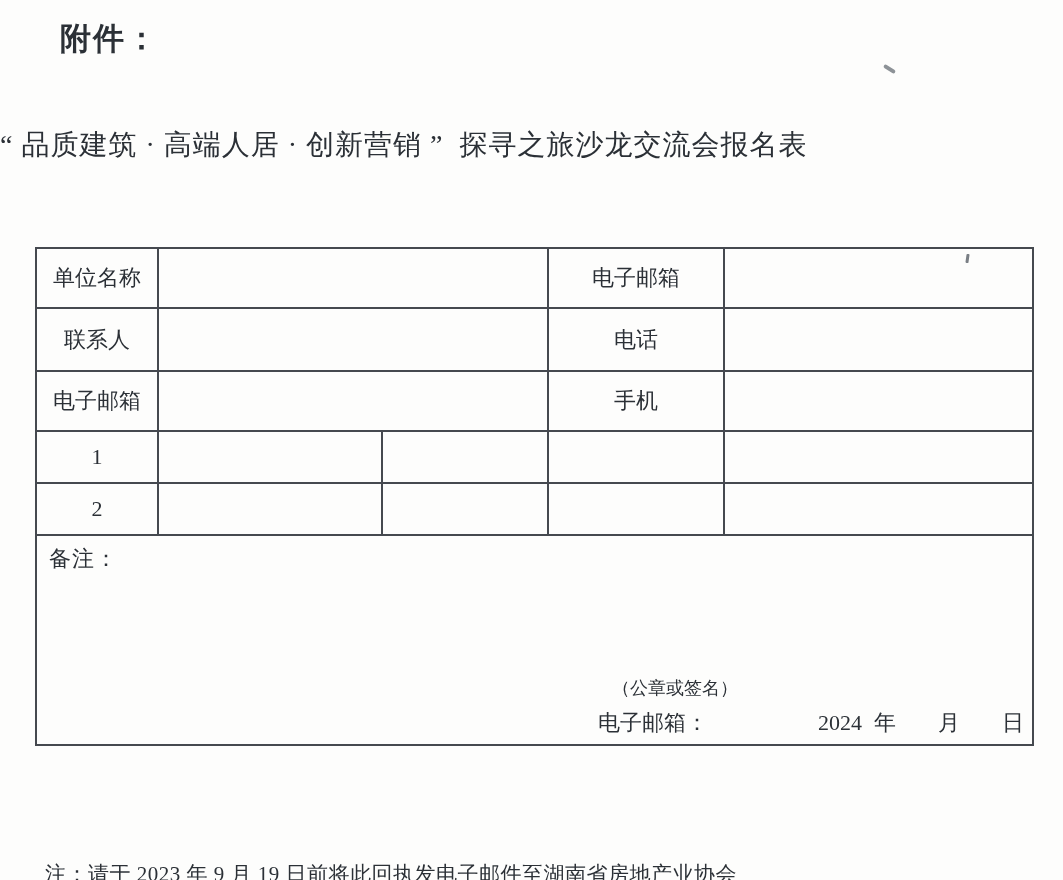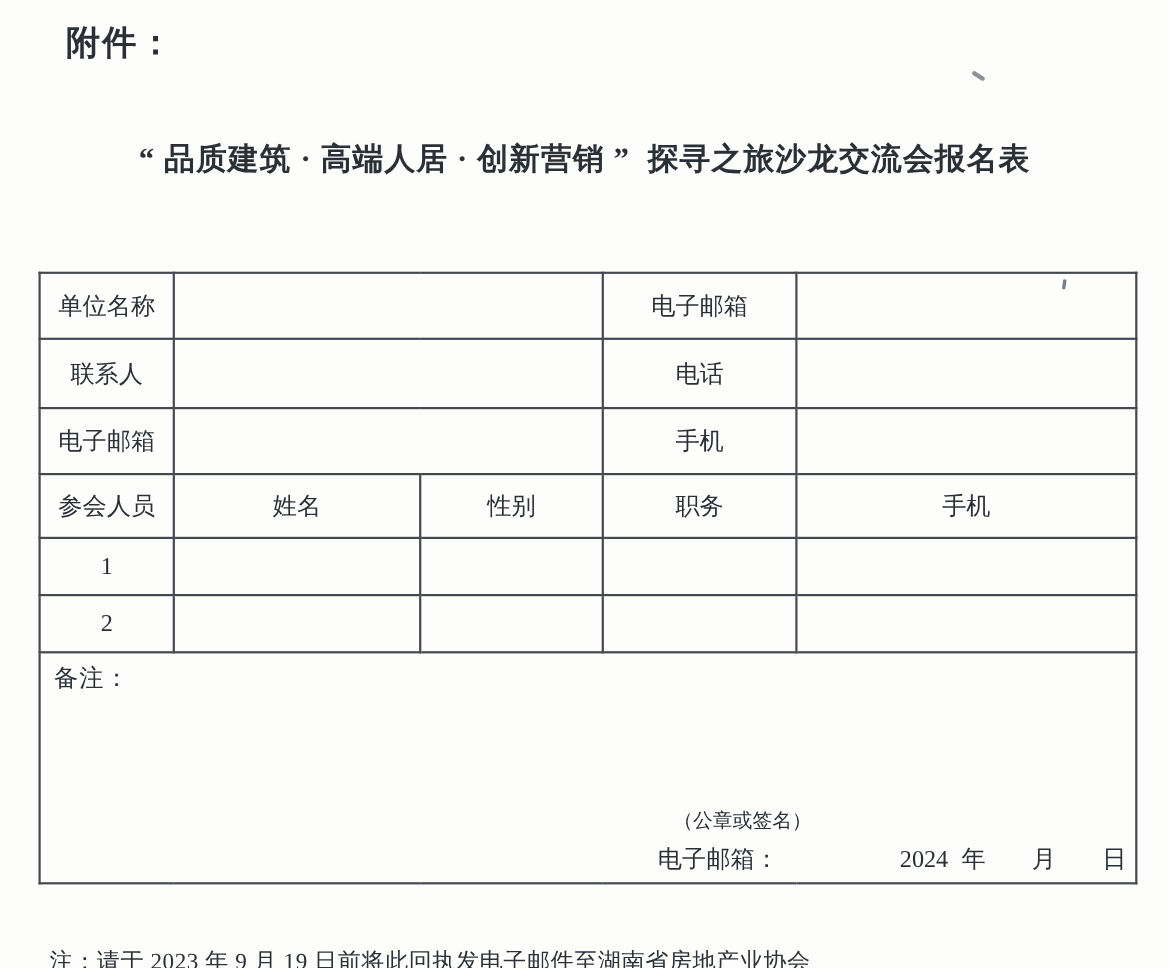--- a/index.html
+++ b/index.html
@@ -19,23 +19,23 @@
     font-size: 31px;
     font-weight: bold;
     letter-spacing: 2px;
     margin-left: 40px;
   }
   .form-title {
     position: absolute;
     left: 0;
     top: 126px;
     width: 100%;
-    text-align: center;
+    text-align: left;
     font-size: 28px;
-    font-weight: bold;
+    font-weight: normal;
     letter-spacing: 1px;
     white-space: pre;
   }
   table.reg-table {
     position: absolute;
     left: 35px;
     top: 247px;
     width: 997px;
     border-collapse: collapse;
     table-layout: fixed;
@@ -147,27 +147,20 @@
       <td>联系人</td>
       <td colspan="2"></td>
       <td>电话</td>
       <td></td>
     </tr>
     <tr class="r3">
       <td>电子邮箱</td>
       <td colspan="2"></td>
       <td>手机</td>
       <td></td>
-    </tr>
-    <tr class="r4">
-      <td>参会人员</td>
-      <td>姓名</td>
-      <td>性别</td>
-      <td>职务</td>
-      <td>手机</td>
     </tr>
     <tr class="r5">
       <td class="index-cell">1</td>
       <td></td>
       <td></td>
       <td></td>
       <td></td>
     </tr>
     <tr class="r6">
       <td class="index-cell">2</td>

